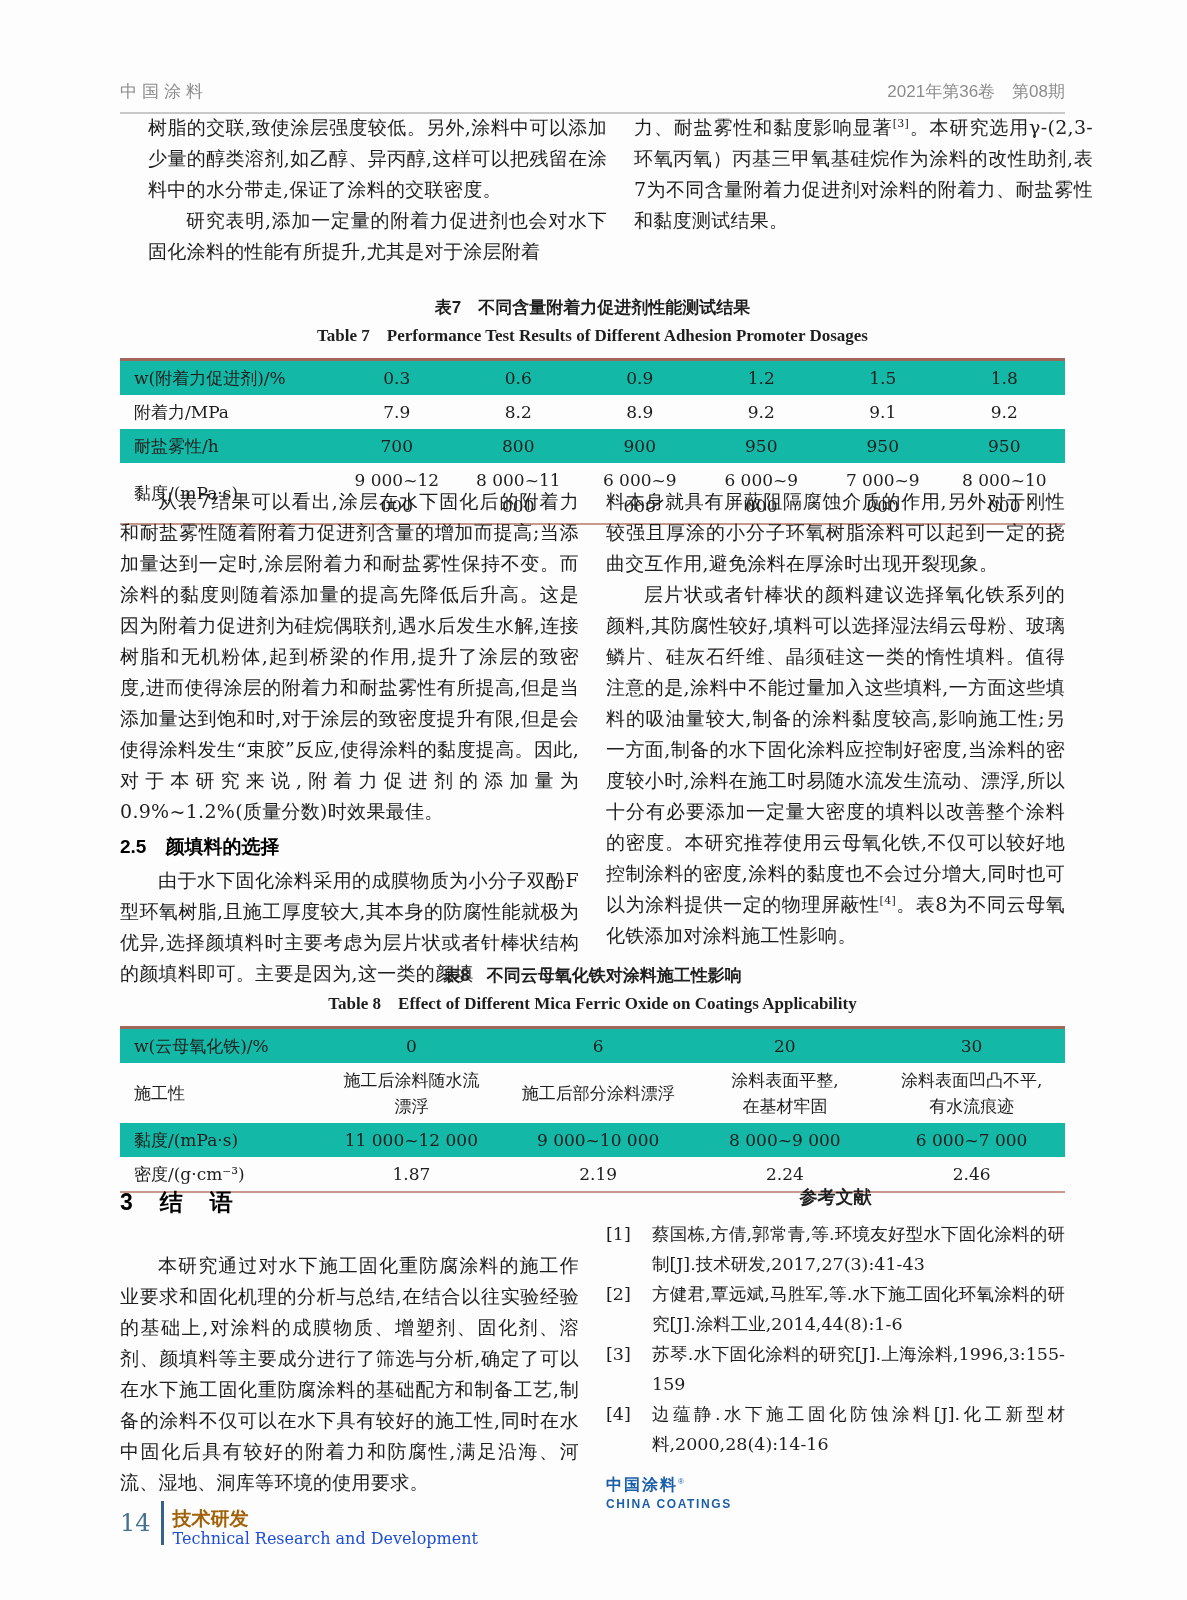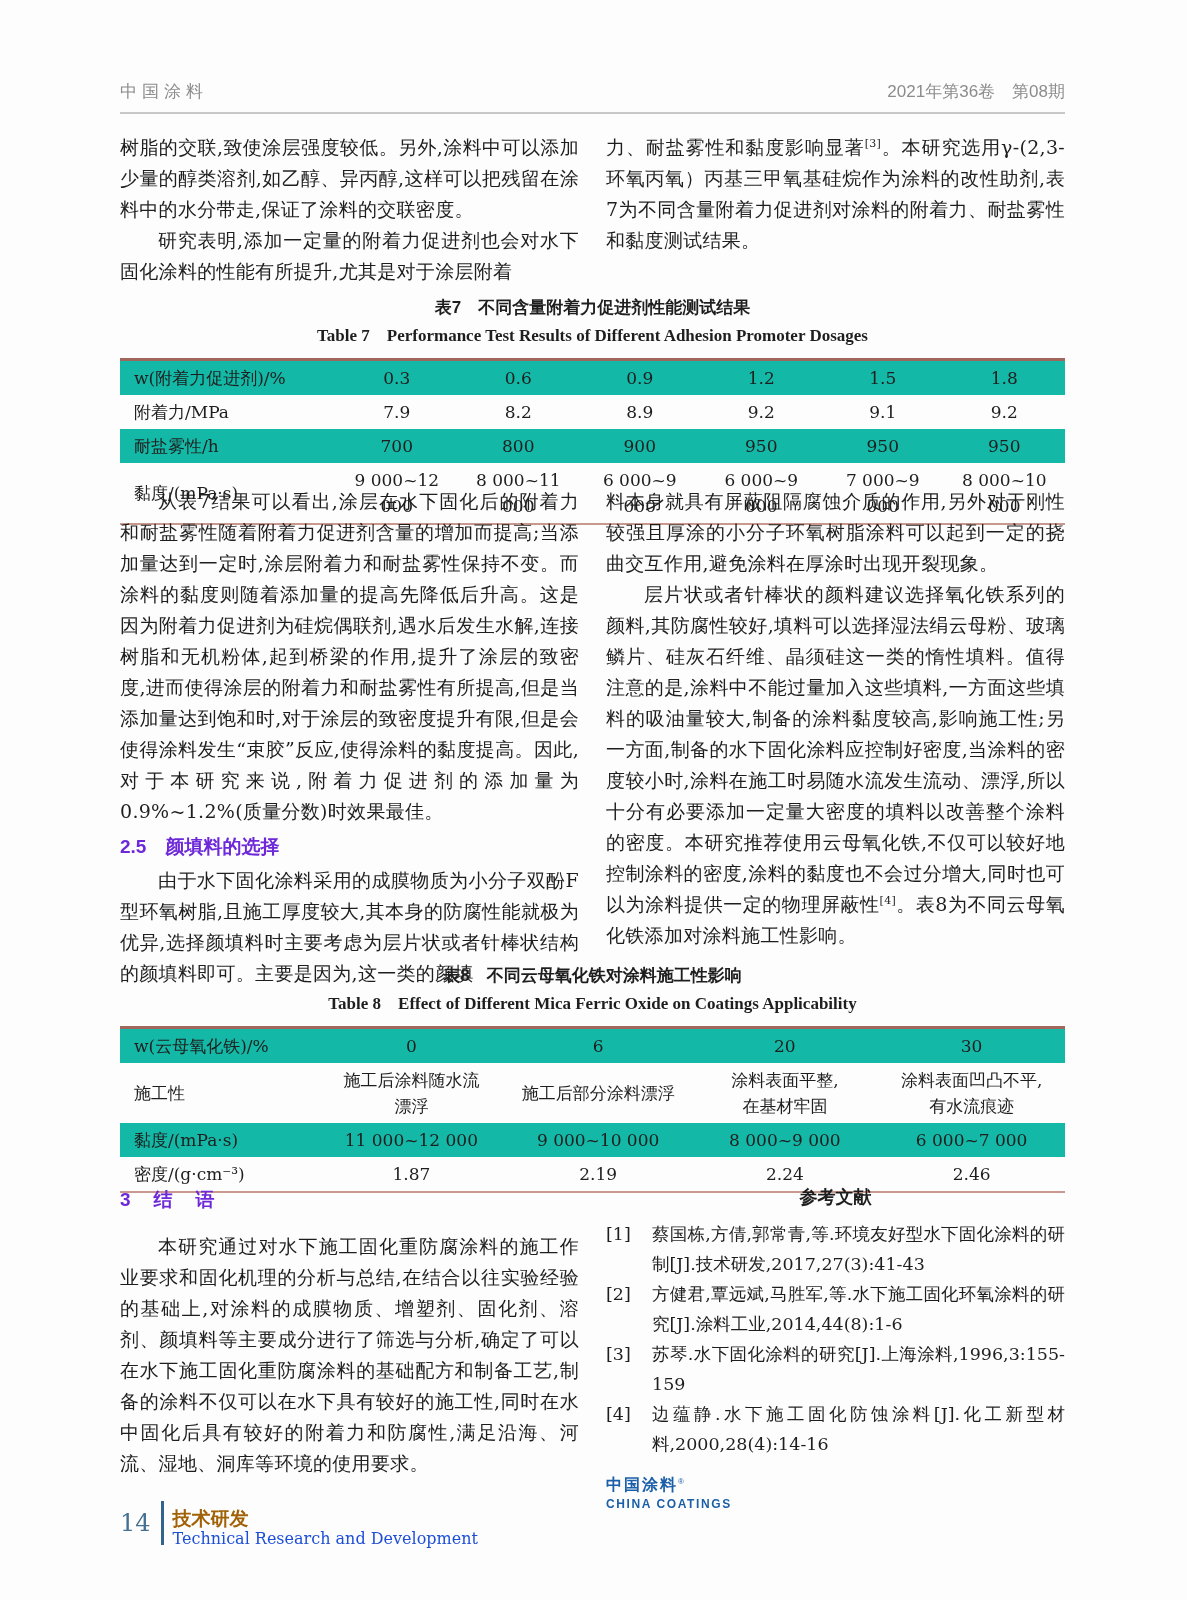--- a/index.html
+++ b/index.html
@@ -20,23 +20,23 @@
   .page-header .jname { letter-spacing:5px; }
 
   
   .cols { display:flex; gap:27px; }
   .col { flex:1 1 0; min-width:0; }
   .body-p { font-size:19px; line-height:31px; margin:0; text-align:justify; letter-spacing:0.3px; }
   .indent { text-indent:2em; }
   sup.supref { font-size:11px; line-height:0; }
 
   
-  .sec-h { font-family:"Liberation Sans","DejaVu Sans",sans-serif; font-weight:bold; color:#6d28d9; }
+  .sec-h { font-family:"Liberation Sans","DejaVu Sans",sans-serif; font-weight:bold; color:#000000; }
   .sec-h.small { font-size:19px; margin:7px 0 5px; }
-  .sec-h.big { font-size:19px; letter-spacing:2px; margin:4px 0 18px; }
+  .sec-h.big { font-size:23px; letter-spacing:2px; margin:4px 0 32px; }
 
   
   .tbl-cap-zh { font-family:"Liberation Sans","DejaVu Sans",sans-serif; font-weight:bold; font-size:17px; text-align:center; margin:0; }
   .tbl-cap-en { font-family:"Liberation Serif","DejaVu Serif",serif; font-weight:bold; font-size:17px; text-align:center; margin:5px 0 0; }
   table.data {
     width:100%; border-collapse:collapse; table-layout:fixed; margin-top:11px;
     font-size:17px; border-top:3px solid #a2675c; border-bottom:2px solid #c9988e;
   }
   table.data td { padding:4px 6px; text-align:center; white-space:pre-line; line-height:26px; }
   table.data tr.shade { background:#14b8a6; }
@@ -64,21 +64,21 @@
   .footer-en { font-size:16px; color:#1d4ed8; line-height:18px; }
 </style>
 </head>
 <body>
 
 <div class="block page-header">
   <span class="jname">中国涂料</span>
   <span>2021年第36卷　第08期</span>
 </div>
 
-<div class="block cols" style="top:132px;">
+<div class="block cols" style="top:112px;margin-left:28px;">
   <div class="col">
     <p class="body-p">树脂的交联,致使涂层强度较低。另外,涂料中可以添加少量的醇类溶剂,如乙醇、异丙醇,这样可以把残留在涂料中的水分带走,保证了涂料的交联密度。</p>
     <p class="body-p indent">研究表明,添加一定量的附着力促进剂也会对水下固化涂料的性能有所提升,尤其是对于涂层附着</p>
   </div>
   <div class="col">
     <p class="body-p"><span>力、耐盐雾性和黏度影响显著</span><sup class="supref">[3]</sup><span>。本研究选用γ-(2,3-环氧丙氧）丙基三甲氧基硅烷作为涂料的改性助剂,表7为不同含量附着力促进剂对涂料的附着力、耐盐雾性和黏度测试结果。</span></p>
   </div>
 </div>
 
 <div class="block" style="top:296px;">

